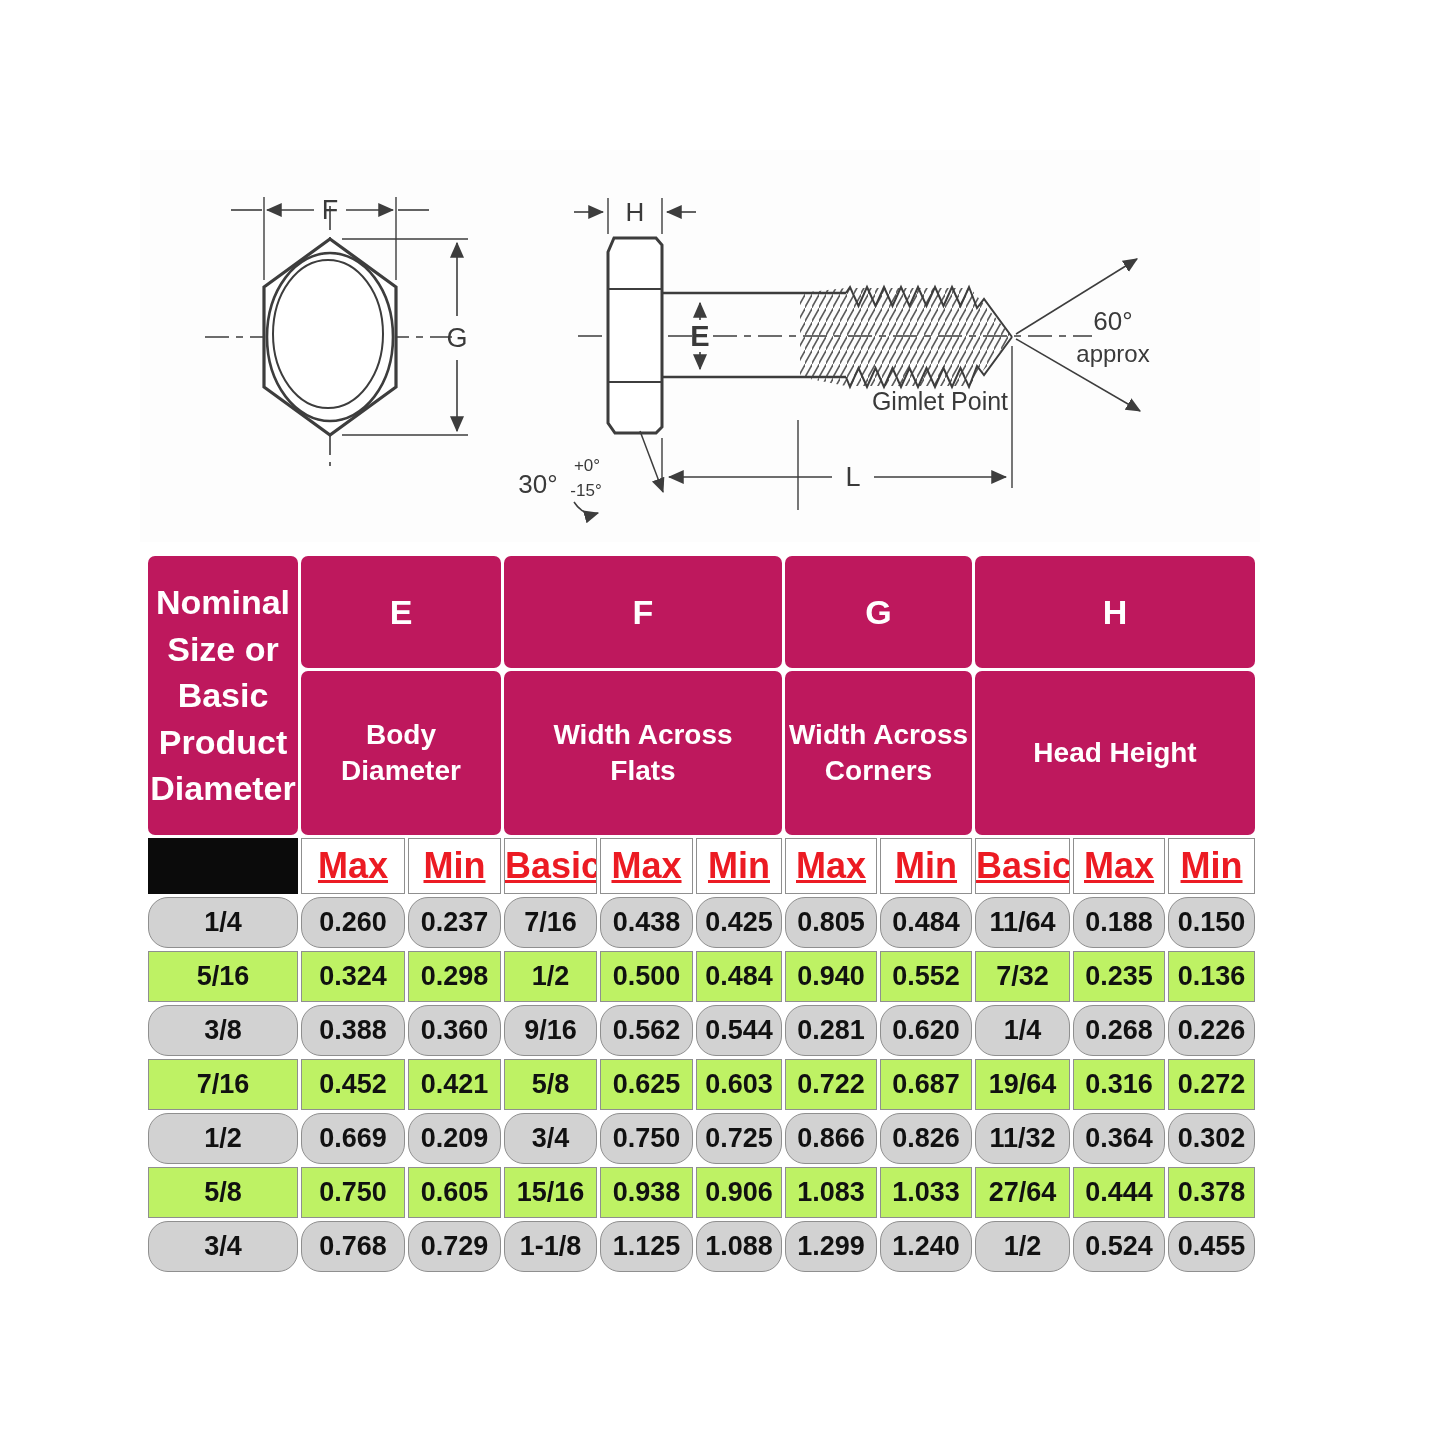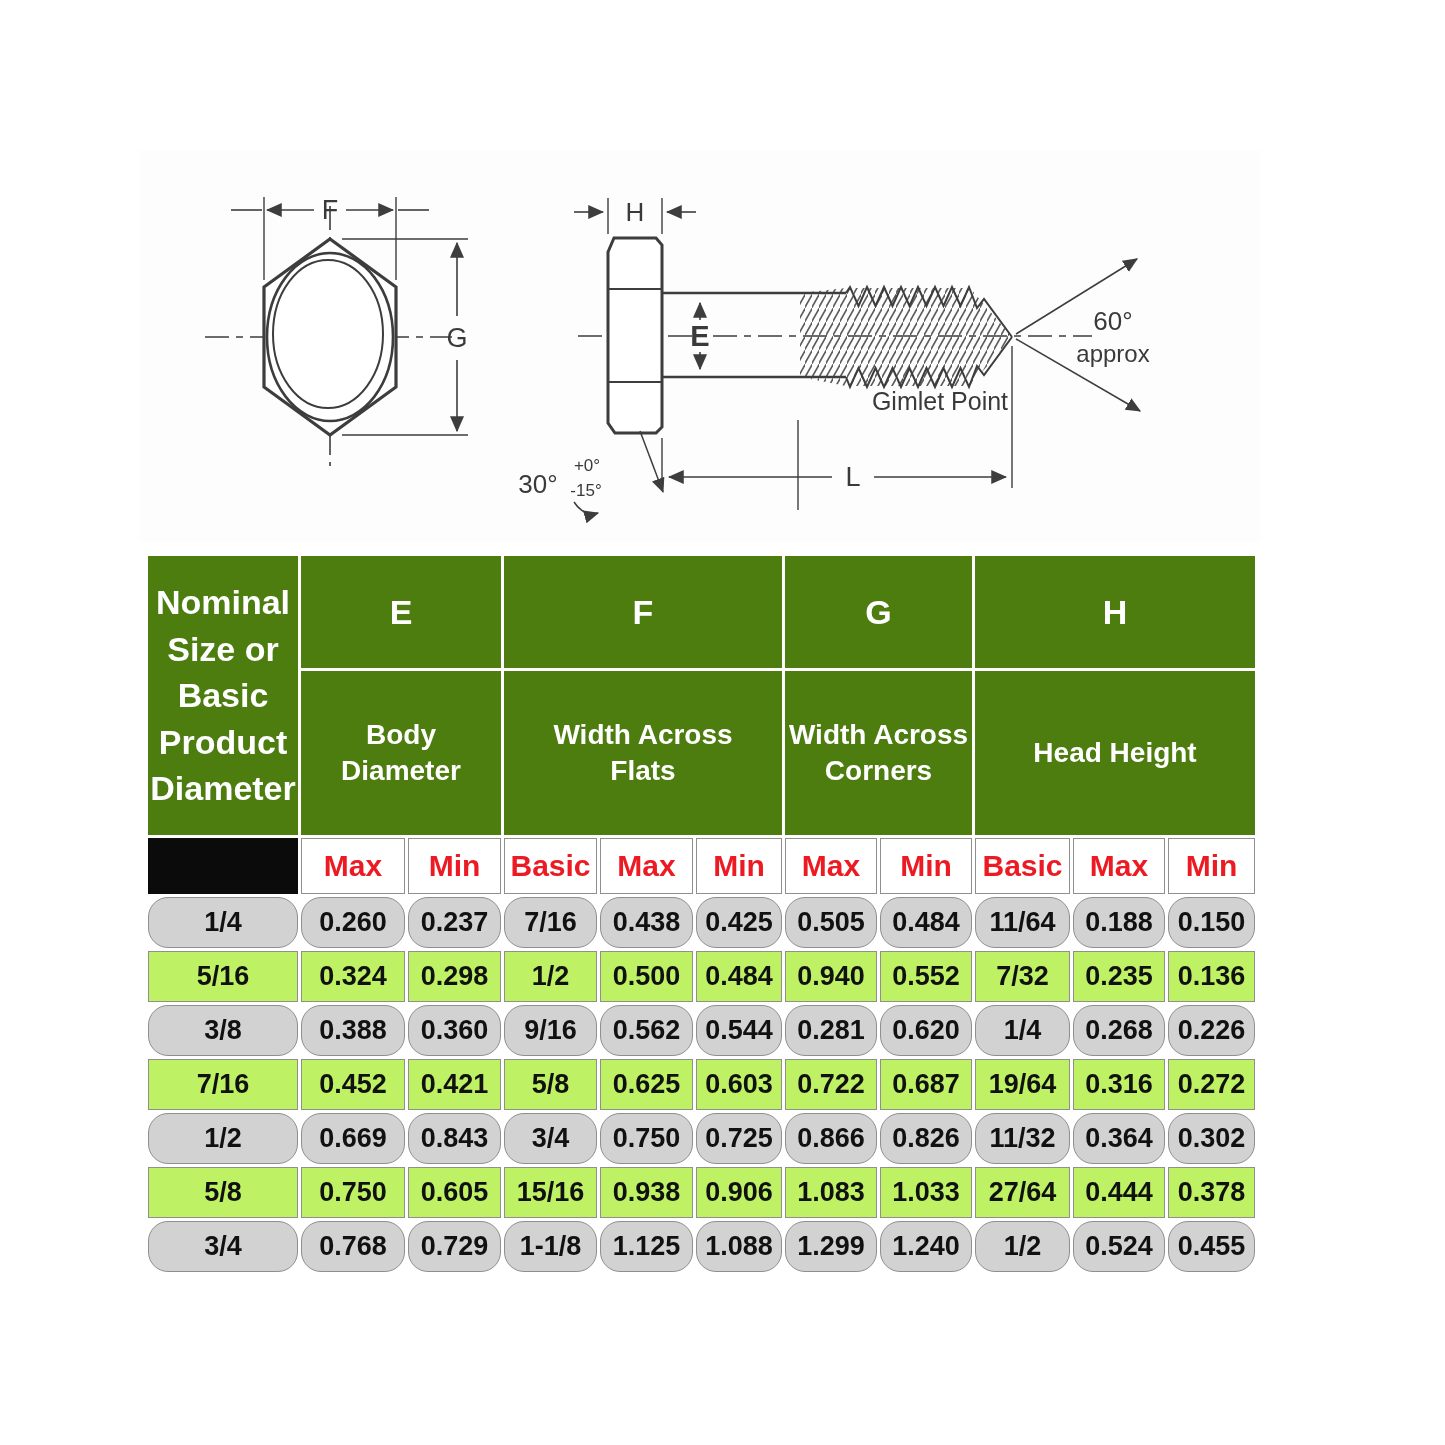--- a/index.html
+++ b/index.html
@@ -6,25 +6,25 @@
   #canvas{position:relative;width:1445px;height:1445px;background:#ffffff;overflow:hidden;
           font-family:"Liberation Sans",sans-serif;}
   
   #drawing{position:absolute;left:0;top:0;}
   .dim-text{fill:#3a3a3a;font-family:"Liberation Sans",sans-serif;}
   
   #spec-table{position:absolute;left:145px;top:553px;width:1113px;
               border-collapse:separate;border-spacing:3px;table-layout:fixed;
               background:#ffffff;font-weight:bold;color:#111;}
   #spec-table th,#spec-table td{text-align:center;vertical-align:middle;padding:0;margin:0;overflow:hidden;}
-  .hcell{background:#4d7c0f;color:#ffffff;}
+  .hcell{background:#be185d;color:#ffffff;border-radius:7px;}
   tr.letters .hcell{height:112px;font-size:34px;}
   tr.desc .hcell{height:164px;vertical-align:bottom;padding-bottom:14px;font-size:28px;line-height:1.28;}
   .corner-cell{font-size:30px;line-height:1.37;vertical-align:middle;}
-  tr.maxmin td{height:54px;font-size:30px;color:#ec1b23;background:#ffffff;border:1px solid #8f8f8f;}
+  tr.maxmin td{height:54px;font-size:36px;color:#ec1b23;background:#ffffff;border:1px solid #8f8f8f;text-decoration:underline;}
   tr.maxmin td.corner-black{background:#0b0b0b;border:1px solid #0b0b0b;}
   #spec-body td{height:49px;font-size:27px;border:1px solid #8f8f8f;}
   #spec-body tr.odd td{background:#d2d2d2;border-radius:20px;}
   #spec-body tr.even td{background:#bef264;}
 </style>
 </head>
 <body>
 
 <div id="canvas">
 
@@ -172,21 +172,21 @@
       </tr>
     </thead>
     <tbody id="spec-body">
         <tr class="odd">
           <td>1/4</td>
           <td>0.260</td>
           <td>0.237</td>
           <td>7/16</td>
           <td>0.438</td>
           <td>0.425</td>
-          <td>0.505</td>
+          <td>0.805</td>
           <td>0.484</td>
           <td>11/64</td>
           <td>0.188</td>
           <td>0.150</td>
         </tr>
         <tr class="even">
           <td>5/16</td>
           <td>0.324</td>
           <td>0.298</td>
           <td>1/2</td>
@@ -220,21 +220,21 @@
           <td>0.603</td>
           <td>0.722</td>
           <td>0.687</td>
           <td>19/64</td>
           <td>0.316</td>
           <td>0.272</td>
         </tr>
         <tr class="odd">
           <td>1/2</td>
           <td>0.669</td>
-          <td>0.843</td>
+          <td>0.209</td>
           <td>3/4</td>
           <td>0.750</td>
           <td>0.725</td>
           <td>0.866</td>
           <td>0.826</td>
           <td>11/32</td>
           <td>0.364</td>
           <td>0.302</td>
         </tr>
         <tr class="even">

